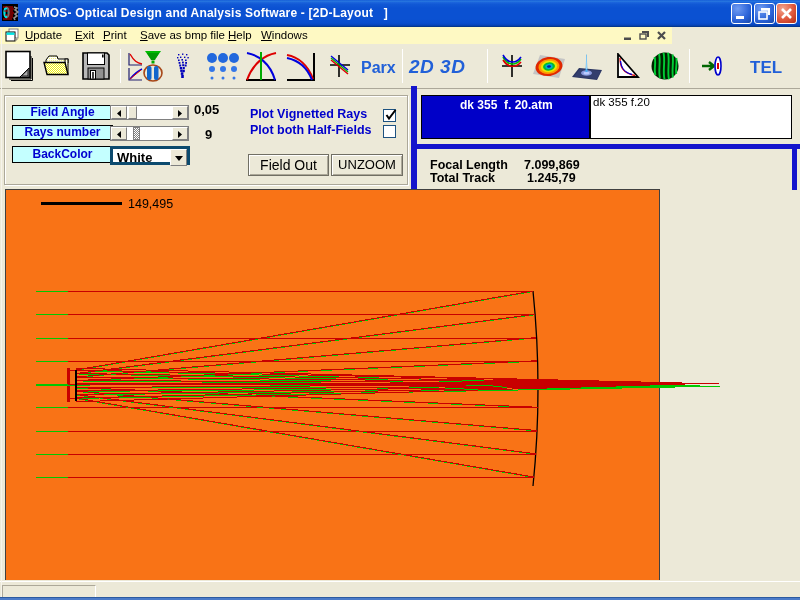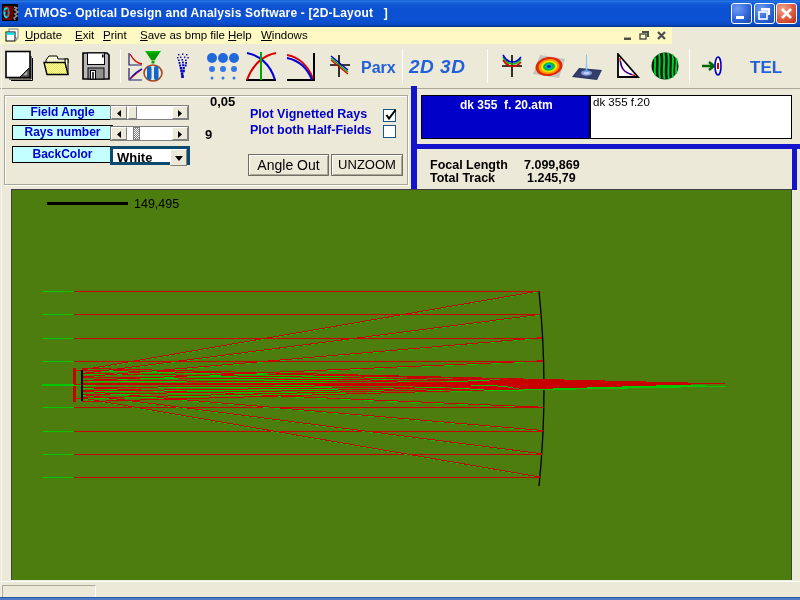--- a/index.html
+++ b/index.html
@@ -33,21 +33,21 @@
 .checkbox { position:absolute; left:383px; width:13px; height:13px; background:#fff; border:1px solid #1d5281; }
 .pushbtn { position:absolute; background:#ece9d8; border:1px solid #716f64; box-shadow:inset 1px 1px 0 #fff, inset -1px -1px 0 #aca899; color:#000; text-align:center; }
 #bluebarV { position:absolute; left:411px; top:-4px; width:6px; height:104px; background:#1414cc; }
 #listblue { position:absolute; left:421px; top:5px; width:169px; height:44px; background:#0000c8; border:1px solid #000; }
 #listblue span { position:absolute; left:38px; top:2px; color:#fff; font-weight:bold; font-size:12px; }
 #listwhite { position:absolute; left:590px; top:5px; width:202px; height:44px; background:#fff; border:1px solid #000; font-size:11.5px; }
 #listwhite span { position:absolute; left:2px; top:0px; }
 #bluebarH { position:absolute; left:411px; top:54px; width:389px; height:5px; background:#1414cc; }
 #bluebarR { position:absolute; left:792px; top:54px; width:5px; height:46px; background:#1414cc; }
 .flabel { position:absolute; font-weight:bold; font-size:12.5px; color:#000; }
-#drawarea { position:absolute; left:11px; top:189px; width:781px; height:391px; background:#4d7c0f; border:1px solid #404040; border-bottom:none; }
+#drawarea { position:absolute; left:5px; top:189px; width:655px; height:391px; background:#f97316; border:1px solid #404040; border-bottom:none; }
 #statusbar { position:absolute; left:0; top:581px; width:800px; height:16px; background:#ece9d8; border-top:1px solid #fff; }
 #statusbox { position:absolute; left:2px; top:3px; width:94px; height:13px; border:1px solid #aca899; border-bottom-color:#fff; border-right-color:#fff; }
 #bottomstrip { position:absolute; left:0; top:597px; width:800px; height:3px; background:#4b7bc8; border-top:0.5px solid #2c5aa0; }
 </style>
 </head>
 <body>
 <div id="titlebar">
   <svg id="appicon" viewBox="0 0 17 18">
     <rect x="0" y="0" width="16" height="17" fill="#000"></rect>
     <ellipse cx="4.5" cy="8.5" rx="3.2" ry="6" fill="#00e5e5"></ellipse>
@@ -272,39 +272,39 @@
           <path d="M5 0 L1 3.5 L5 7 Z" fill="#000"></path>
         </svg>
       </div>
     <div style="position:absolute;left:22px;top:0;width:7px;height:13px;background:repeating-conic-gradient(#808080 0 25%,#fff 0 50%) 0 0/2px 2px;border:1px solid #808080;"></div>
     <div class="sbtn" style="right:0;">
         <svg width="6" height="7" viewBox="0 0 6 7">
           <path d="M1 0 L5 3.5 L1 7 Z" fill="#000"></path>
         </svg>
       </div>
   </div>
-  <div class="value" style="left:194px;top:4px;margin-left:16px;">0,05</div>
+  <div class="value" style="left:194px;top:12px;">0,05</div>
   <div class="value" style="left:205px;top:37px;">9</div>
   <div style="position:absolute;left:110px;top:56px;width:80px;height:19px;background:#fff;border:3px solid #0c4a6e;">
     <span style="position:absolute;left:4px;top:1px;font-weight:bold;font-size:13px;">White</span>
     <div style="position:absolute;right:0;top:0;width:17px;height:17px;background:#ece9d8;border:1px solid #808080;border-top-color:#fff;border-left-color:#fff;">
         <svg style="position:absolute;left:4px;top:6px" width="8" height="5" viewBox="0 0 8 5">
           <path d="M0 0 L8 0 L4 5 Z" fill="#000"></path>
         </svg>
       </div>
   </div>
   <div class="bluelabel" style="top:17px;">Plot Vignetted Rays</div>
   <div class="bluelabel" style="top:33px;">Plot both Half-Fields</div>
   <div class="checkbox" style="top:19px;">
       <svg width="13" height="12" viewBox="0 0 13 12" style="position:absolute;left:0px;top:-1px">
         <path d="M2.5 6 L5 9.5 L11.5 1" stroke="#000" stroke-width="2" fill="none"></path>
       </svg>
     </div>
   <div class="checkbox" style="top:35px;"></div>
-  <div class="pushbtn" style="left:248px;top:64px;width:81px;height:22px;font-size:14px;line-height:20px;">Angle Out</div>
+  <div class="pushbtn" style="left:248px;top:64px;width:81px;height:22px;font-size:14px;line-height:20px;">Field Out</div>
   <div class="pushbtn" style="left:331px;top:64px;width:72px;height:22px;font-size:13px;line-height:20px;">UNZOOM</div>
   <div id="bluebarV"></div>
   <div id="listblue">
       <span>dk 355&nbsp; f. 20.atm</span>
     </div>
   <div id="listwhite">
       <span>dk 355 f.20</span>
     </div>
   <div id="bluebarH"></div>
   <div id="bluebarR"></div>

